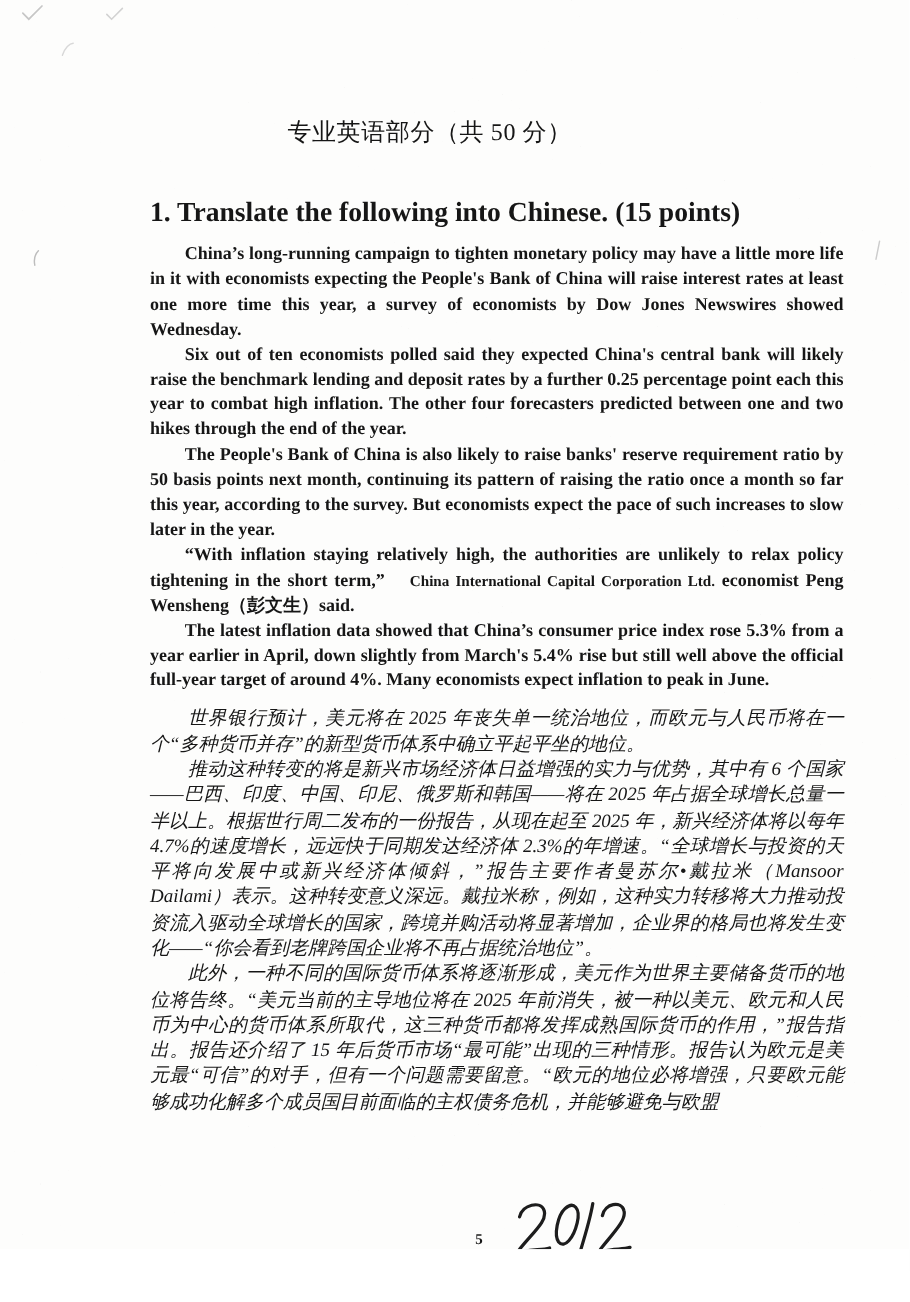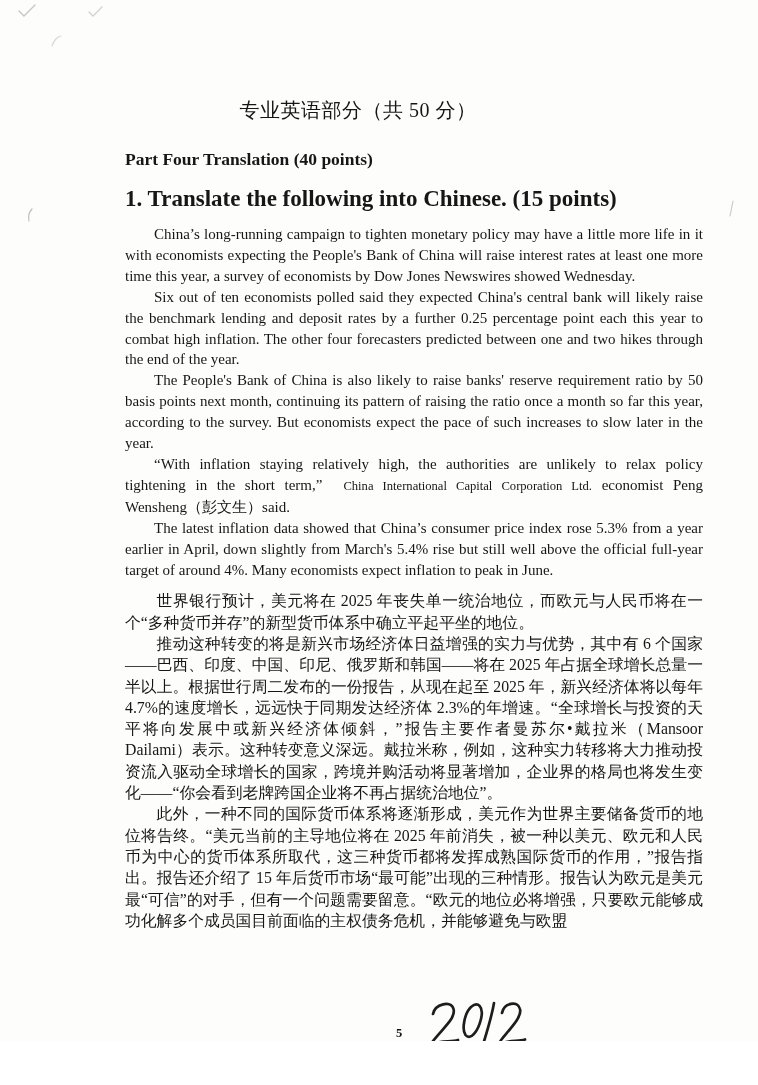--- a/index.html
+++ b/index.html
@@ -48,23 +48,24 @@
   .h-sec2 {
     margin-top: 33px;
   }
   .en-block { margin-top: 14px; }
   .en-block p {
     margin: 0;
     font-size: 15px;
     line-height: 20.9px;
     text-align: justify;
     text-indent: 29px;
+    font-weight: bold;
   }
   .small-inline { font-size: 12.6px; margin-left: 21px; }
-  .cn-block { margin-top: 10px; }
+  .cn-block { margin-top: 10px; font-style: italic; }
   .cn-block p {
     margin: 0;
     font-size: 15.8px;
     line-height: 21.3px;
     text-align: justify;
     text-indent: 2em;
   }
   .page-number {
     position: absolute;
     left: 396px;
@@ -114,21 +115,20 @@
     <path d="M8 3 C5 6 4 10 5 15" stroke="#bdbdbd" stroke-width="1.2" fill="none" stroke-linecap="round"></path>
   </svg>
   <svg class="artifact" style="left:726px;top:198px;" width="12" height="22">
     <path d="M7 3 L4 18" stroke="#cccccc" stroke-width="1.2" fill="none" stroke-linecap="round"></path>
   </svg>
 
   <h1 class="doc-title">专业英语部分（共 50 分）</h1>
 
   <div class="content">
 
-    <h2 class="h-part">Part Four Translation (40 points)</h2>
 
     <h3 class="h-sec">1. Translate the following into Chinese. (15 points)</h3>
 
     <div class="en-block">
       <p>China’s long-running campaign to tighten monetary policy may have a little more life in it with economists expecting the People's Bank of China will raise interest rates at least one more time this year, a survey of economists by Dow Jones Newswires showed Wednesday.</p>
       <p>Six out of ten economists polled said they expected China's central bank will likely raise the benchmark lending and deposit rates by a further 0.25 percentage point each this year to combat high inflation. The other four forecasters predicted between one and two hikes through the end of the year.</p>
       <p>The People's Bank of China is also likely to raise banks' reserve requirement ratio by 50 basis points next month, continuing its pattern of raising the ratio once a month so far this year, according to the survey. But economists expect the pace of such increases to slow later in the year.</p>
       <p><span>“With inflation staying relatively high, the authorities are unlikely to relax policy tightening in the short term,”</span><span class="small-inline">China International Capital Corporation Ltd.</span><span> economist Peng Wensheng（彭文生）said.</span></p>
       <p>The latest inflation data showed that China’s consumer price index rose 5.3% from a year earlier in April, down slightly from March's 5.4% rise but still well above the official full-year target of around 4%. Many economists expect inflation to peak in June.</p>
     </div>

